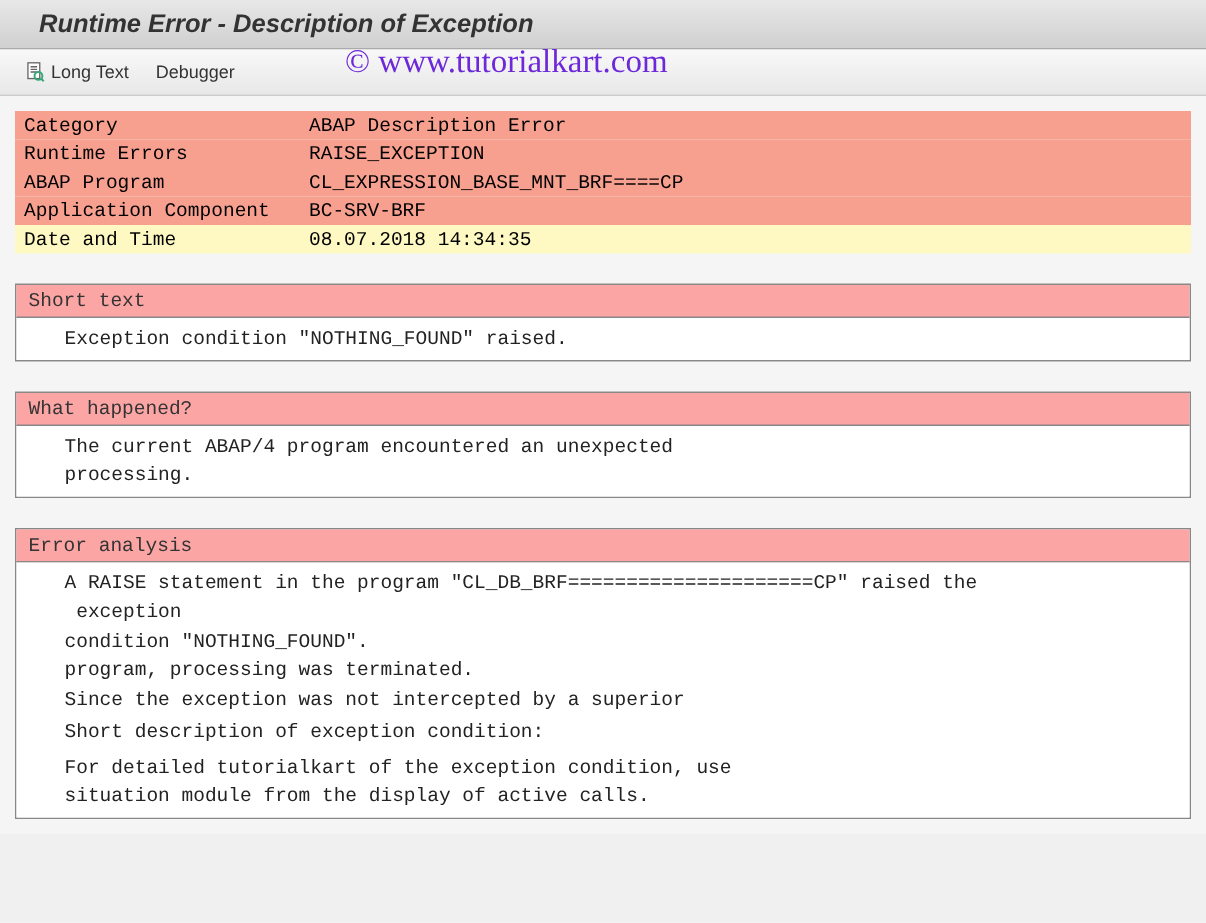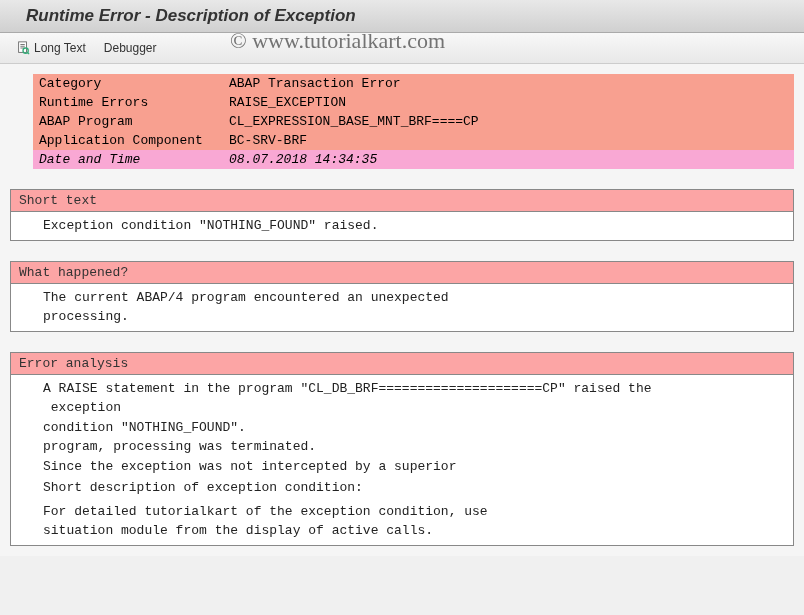--- a/index.html
+++ b/index.html
@@ -53,28 +53,26 @@
     }
     .info-table {
       width: 100%;
       border-collapse: collapse;
       margin-bottom: 20px;
     }
     .info-row {
       display: flex;
       font-family: "Courier New", monospace;
       font-size: 13px;
-      margin-left: 23px;
     }
     .info-row.red {
       background: #f8a090;
     }
     .info-row.gray {
-      background: #f9a8d4;
-      font-style: italic;
+      background: #fef9c3;
     }
     .info-label {
       width: 190px;
       padding: 2px 6px;
     }
     .info-value {
       flex: 1;
       padding: 2px 6px;
     }
     .section {
@@ -99,21 +97,21 @@
       white-space: pre;
       color: #222;
       line-height: 1.35;
       font-family: "Courier New", monospace;
     }
     .watermark {
       position: absolute;
       top: 28px;
       left: 230px;
       font-size: 22px;
-      color: #737373;
+      color: #6d28d9;
       font-family: Georgia, serif;
       pointer-events: none;
       z-index: 100;
       text-align: center;
     }
   </style>
 </head>
 <body>
 
 <div class="title-bar">Runtime Error - Description of Exception</div>
@@ -137,21 +135,21 @@
   </span>
 </div>
 
 <div class="watermark">© www.tutorialkart.com</div>
 
 <div class="content">
 
   <div class="info-table">
     <div class="info-row red">
       <div class="info-label">Category</div>
-      <div class="info-value">ABAP Transaction Error</div>
+      <div class="info-value">ABAP Description Error</div>
     </div>
     <div class="info-row red">
       <div class="info-label">Runtime Errors</div>
       <div class="info-value">RAISE_EXCEPTION</div>
     </div>
     <div class="info-row red">
       <div class="info-label">ABAP Program</div>
       <div class="info-value">CL_EXPRESSION_BASE_MNT_BRF====CP</div>
     </div>
     <div class="info-row red">

